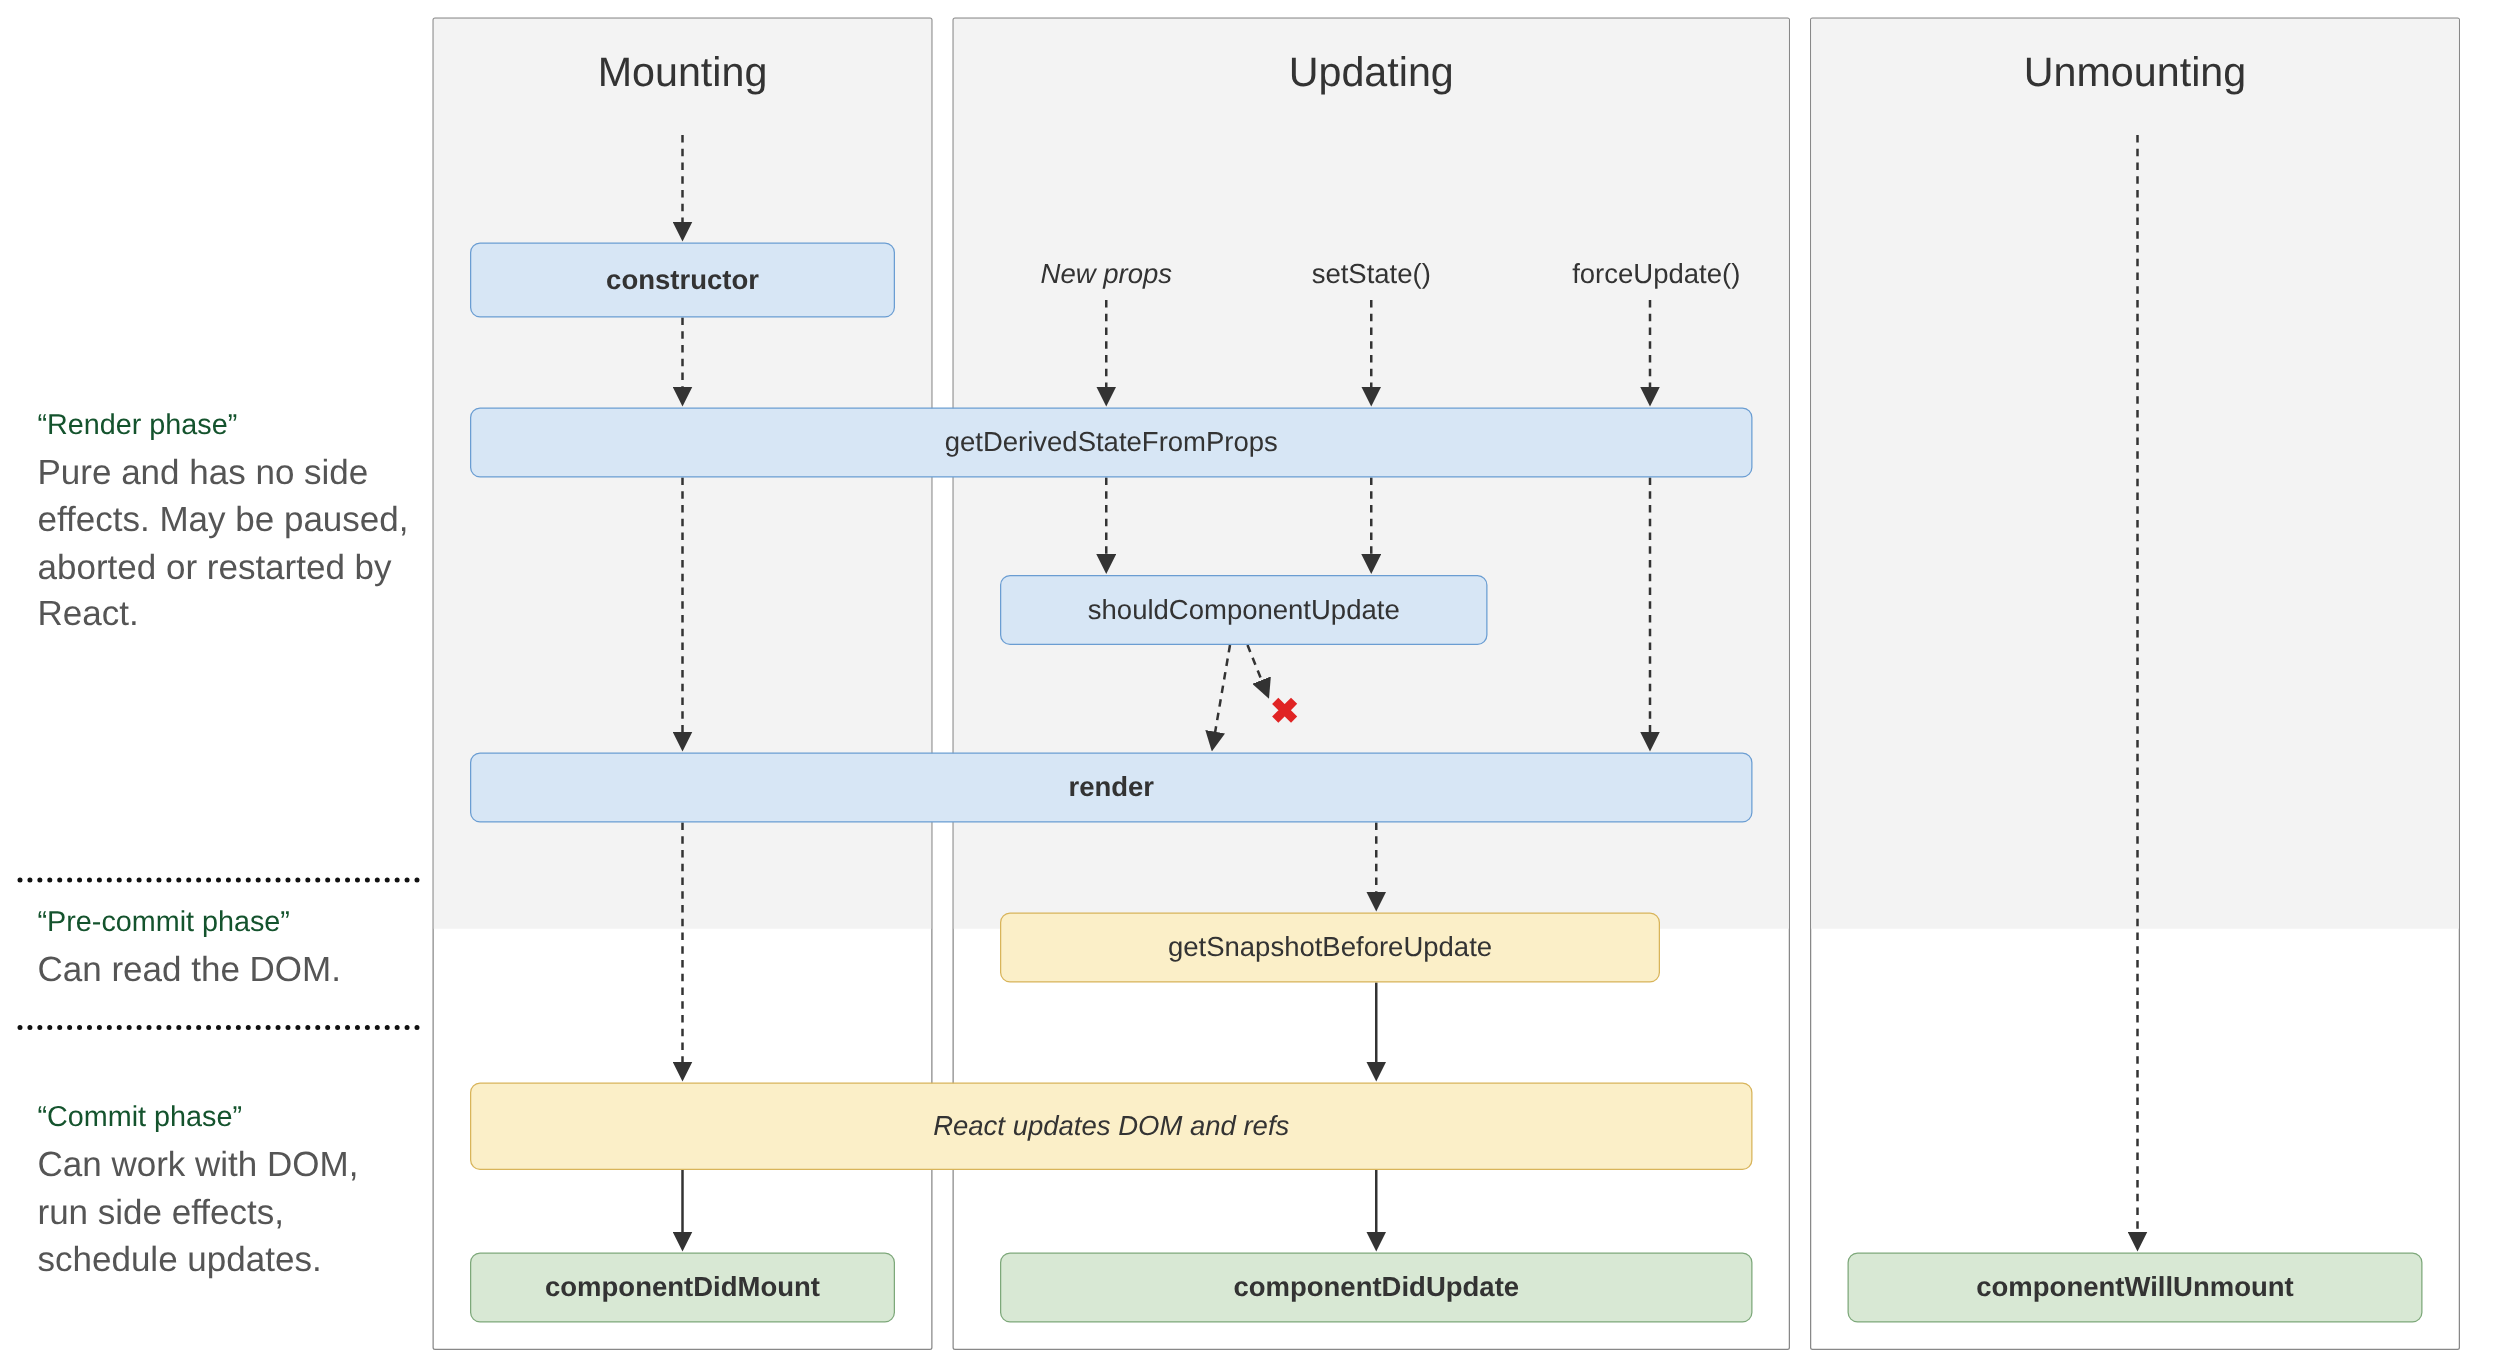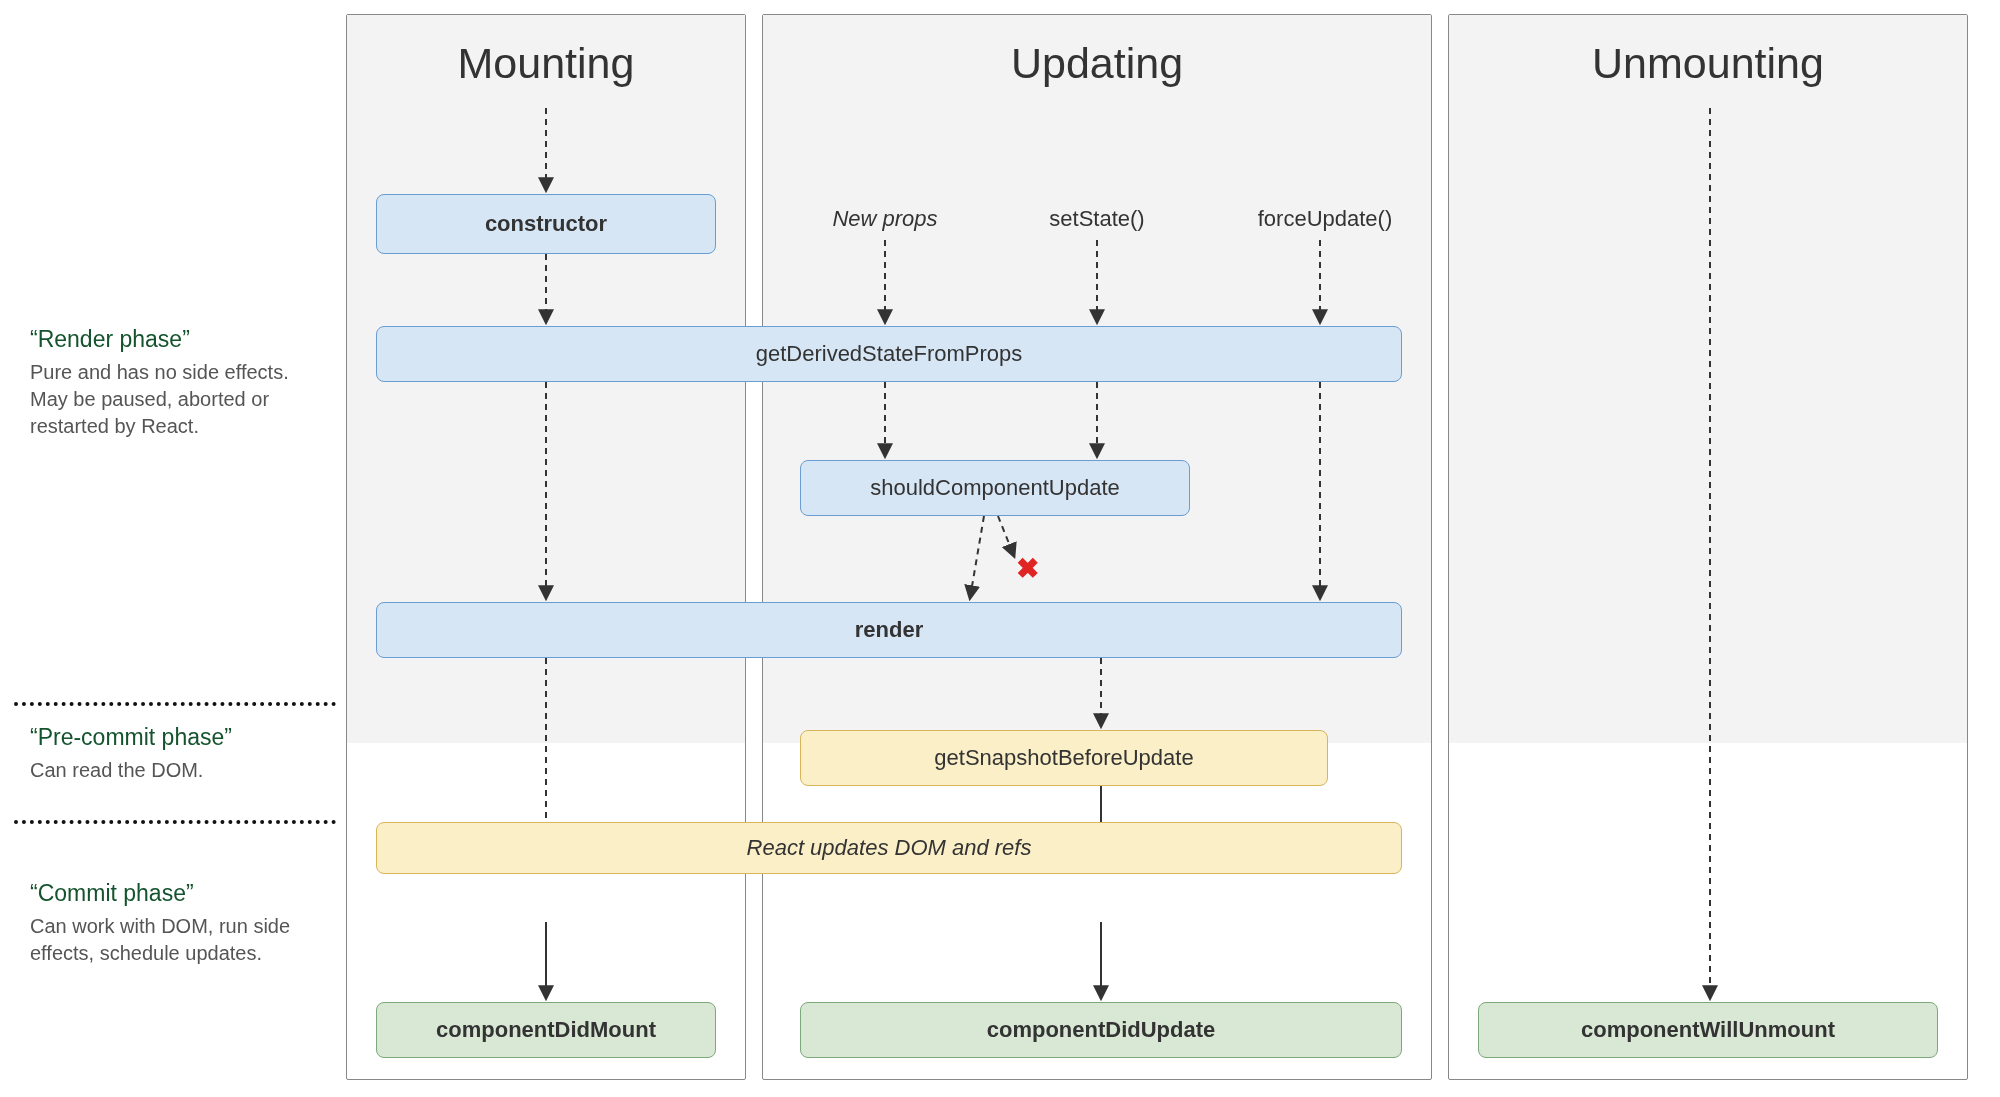--- a/index.html
+++ b/index.html
@@ -23,21 +23,21 @@
     position: absolute;
     left: 20px;
     width: 300px;
   }
   .phase-title {
     font-size: 23px;
     color: #14532d;
     margin-bottom: 6px;
   }
   .phase-desc {
-    font-size: 20px;
+    font-size: 28px;
     color: #555;
     line-height: 1.35;
   }
   .phase-divider {
     position: absolute;
     left: 4px;
     width: 322px;
     border-top: 4px dotted #111;
   }
 
@@ -55,21 +55,21 @@
     left: 0; right: 0; top: 0;
     height: 728px;
     background: #f3f3f3;
     z-index: 0;
   }
   .col-title {
     position: absolute;
     top: 24px;
     width: 100%;
     text-align: center;
-    font-size: 43px;
+    font-size: 33px;
     font-weight: 400;
     color: #333;
     z-index: 2;
   }
   .col1 { left: 336px; width: 400px; }
   .col2 { left: 752px; width: 670px; }
   .col3 { left: 1438px; width: 520px; }
 
   
   .node {
@@ -146,21 +146,21 @@
   <div class="node blue bold" style="left:366px; top:184px; width:340px; height:60px">constructor</div>
 
   <div class="node blue" style="left:366px; top:316px; width:1026px; height:56px">getDerivedStateFromProps</div>
 
   <div class="node blue" style="left:790px; top:450px; width:390px; height:56px">shouldComponentUpdate</div>
 
   <div class="node blue bold" style="left:366px; top:592px; width:1026px; height:56px">render</div>
 
   <div class="node yellow" style="left:790px; top:720px; width:528px; height:56px">getSnapshotBeforeUpdate</div>
 
-  <div class="node yellow italic" style="left:366px; top:812px; width:1026px; height:52px">React updates DOM and refs</div>
+  <div class="node yellow italic" style="left:366px; top:856px; width:1026px; height:70px">React updates DOM and refs</div>
 
   <div class="node green bold" style="left:366px; top:992px; width:340px; height:56px">componentDidMount</div>
 
   <div class="node green bold" style="left:790px; top:992px; width:602px; height:56px">componentDidUpdate</div>
 
   <div class="node green bold" style="left:1468px; top:992px; width:460px; height:56px">componentWillUnmount</div>
 
   <div class="x-mark" style="left:1006px; top:542px">✖</div>
 
   <svg class="arrows" width="1960" height="1076">

